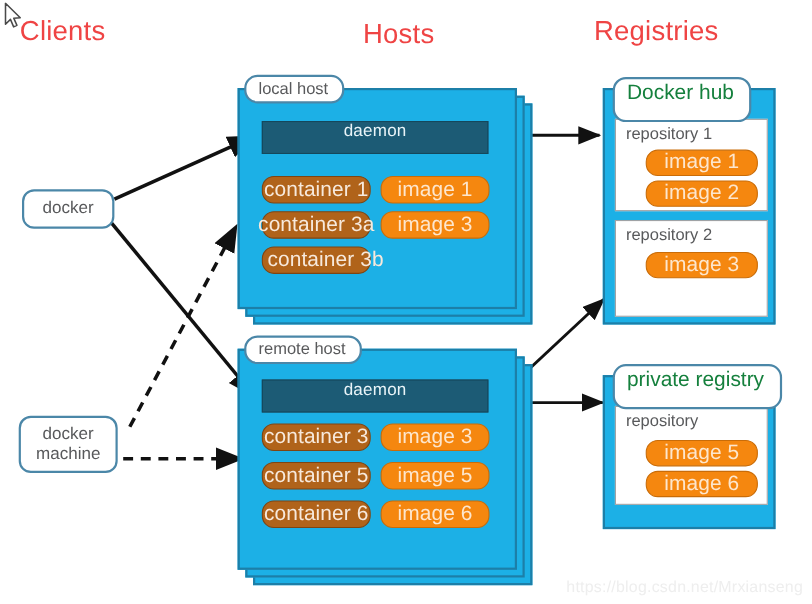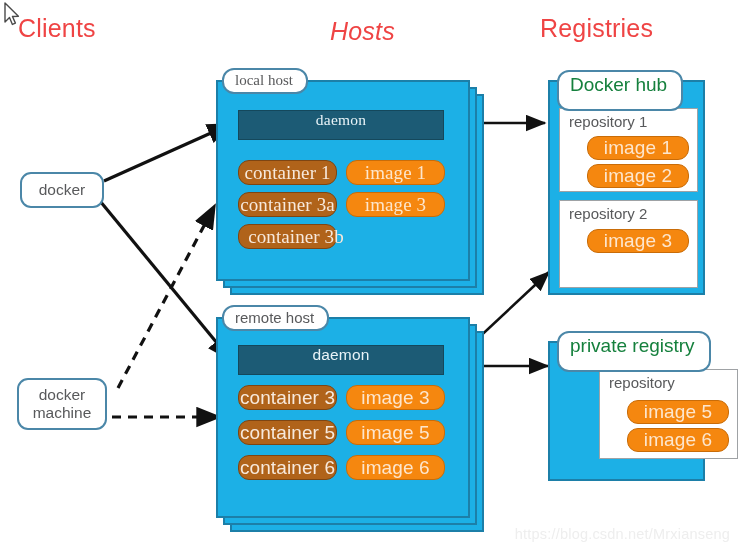--- a/index.html
+++ b/index.html
@@ -182,21 +182,21 @@
     top: 2px;
     z-index: 10;
   }
 </style>
 </head>
 <body>
 
 <div id="canvas">
 
   <div class="col-title" style="left:18px; top:14px;">Clients</div>
-  <div class="col-title" style="left:330px; top:17px;font-style:italic;">Hosts</div>
+  <div class="col-title" style="left:330px; top:17px;">Hosts</div>
   <div class="col-title" style="left:540px; top:14px;">Registries</div>
 
   <svg id="wires" viewBox="0 0 738 549">
     <defs>
       <marker id="ah" markerWidth="9" markerHeight="9" refX="7.4" refY="3.2" orient="auto" markerUnits="strokeWidth">
         <path d="M0,0 L8,3.2 L0,6.4 z" fill="#111111"></path>
       </marker>
     </defs>
 
     <path d="M104,181 L231,124" stroke="#111111" stroke-width="3.2" fill="none" marker-end="url(#ah)"></path>
@@ -221,21 +221,21 @@
   <div class="client-box" style="left:17px; top:378px; width:90px; height:52px; flex-direction:column;">
     <span>docker</span>
     <span>machine</span>
   </div>
 
   <div class="host" style="left:216px; top:80px; width:268px; height:215px;">
     <div class="sheet s3" style="width:254px; height:201px;"></div>
     <div class="sheet s2" style="width:254px; height:201px;"></div>
     <div class="sheet s1" style="width:254px; height:201px;"></div>
 
-    <div class="host-inner" style="width:250px; height:201px;font-family:Liberation Serif, serif;">
+    <div class="host-inner" style="width:250px; height:201px;">
       <div class="host-label">local host</div>
 
       <div class="daemon" style="left:22px; top:30px; width:206px; height:30px;">
         <span>daemon</span>
       </div>
 
       <div class="pill container" style="left:22px; top:80px; width:99px; height:25px;">
         <span>container 1</span>
       </div>
       <div class="pill container" style="left:22px; top:112px; width:99px; height:25px;">
@@ -305,21 +305,21 @@
       <div class="repo-title">repository 2</div>
       <div class="pill image" style="left:27px; top:28px; width:102px; height:24px;">
         <span>image 3</span>
       </div>
     </div>
   </div>
 
   <div class="registry" style="left:548px; top:341px; width:157px; height:140px;">
     <div class="registry-label">private registry</div>
 
-    <div class="repo" style="left:9px; top:26px; width:139px; height:90px;margin-left:40px;">
+    <div class="repo" style="left:9px; top:26px; width:139px; height:90px;">
       <div class="repo-title">repository</div>
       <div class="pill image" style="left:27px; top:30px; width:102px; height:24px;">
         <span>image 5</span>
       </div>
       <div class="pill image" style="left:27px; top:58px; width:102px; height:24px;">
         <span>image 6</span>
       </div>
     </div>
   </div>
 

